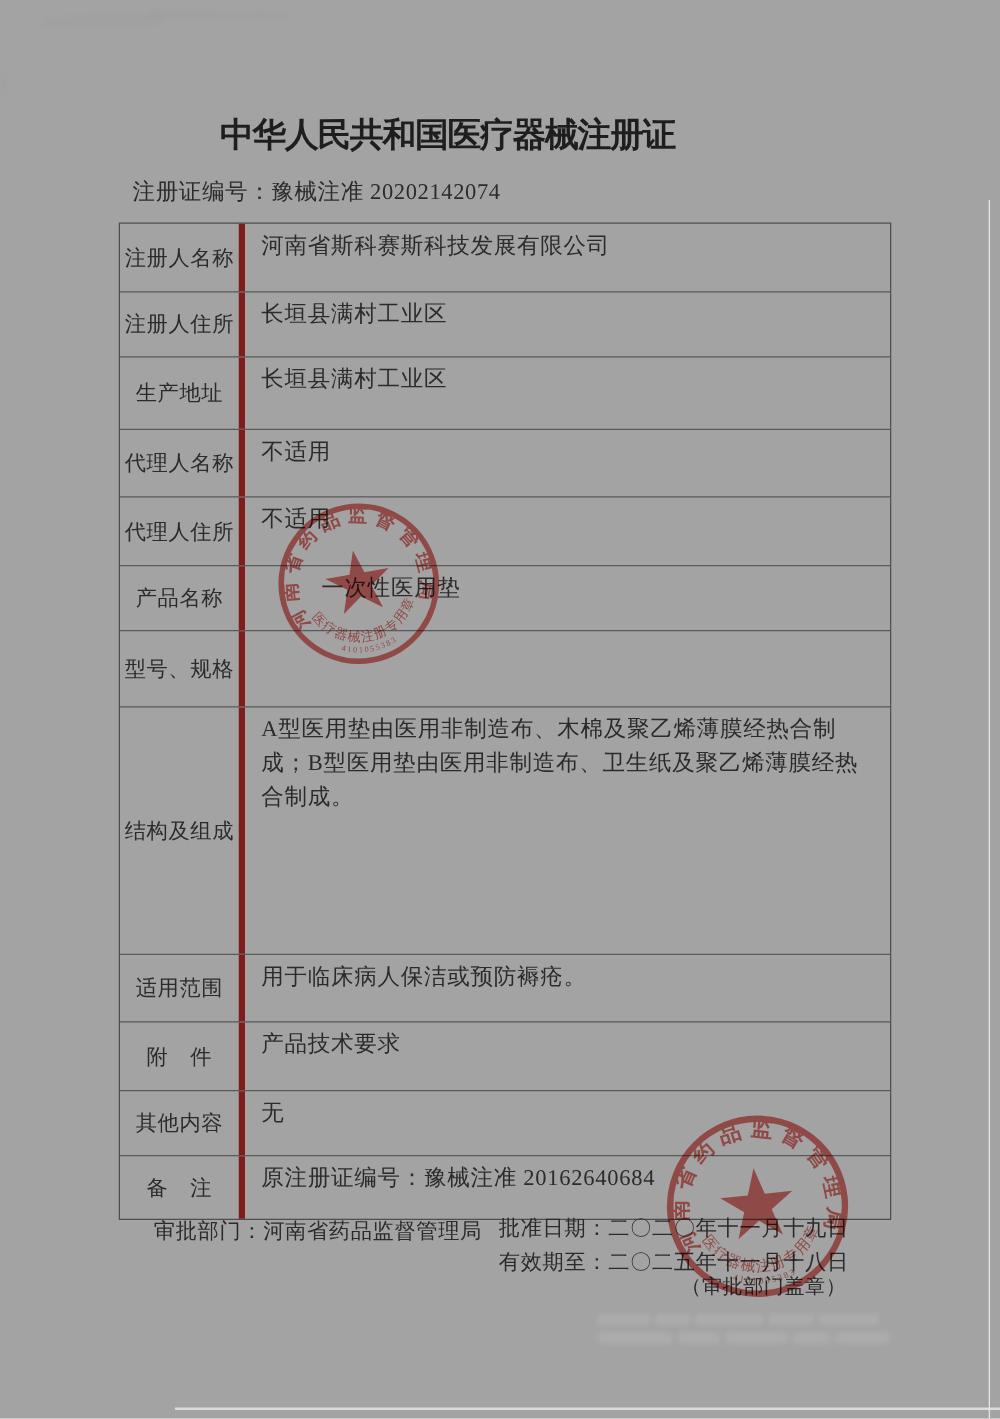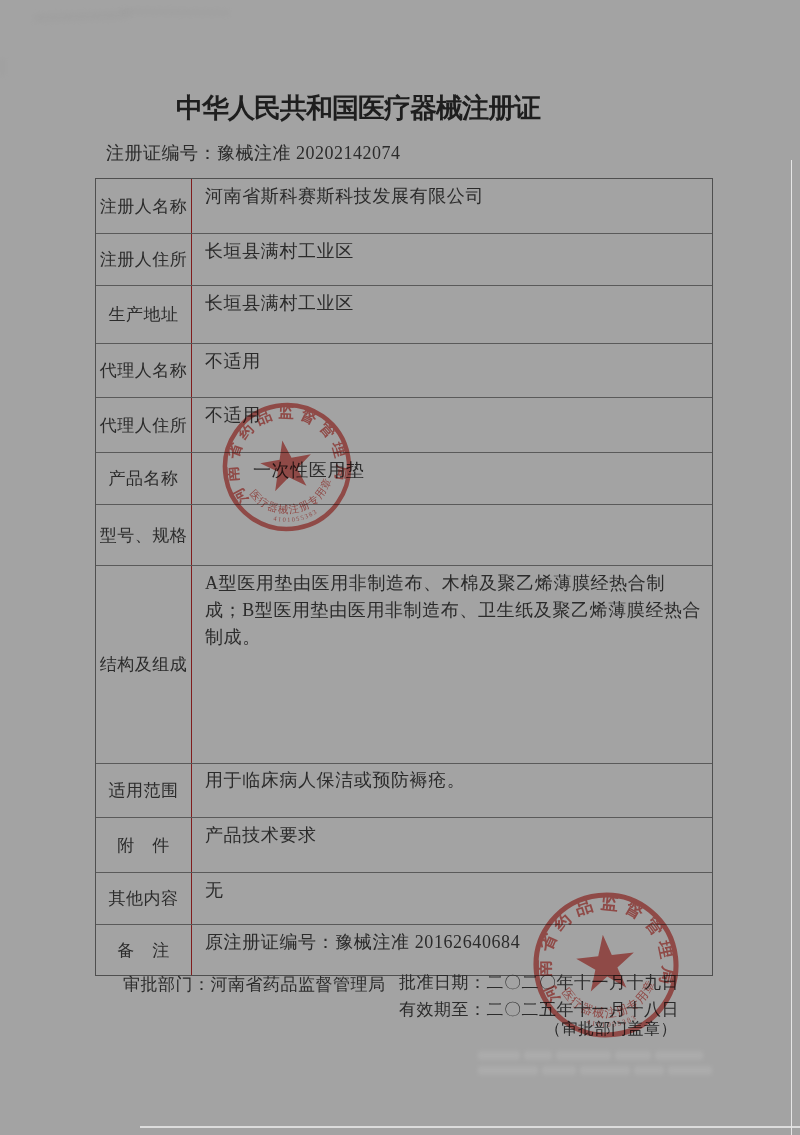--- a/index.html
+++ b/index.html
@@ -20,21 +20,21 @@
     font-size:18px;letter-spacing:.5px;white-space:nowrap;
   }
   
   .ctable{
     position:absolute;top:178px;left:95px;width:618px;
     border:1px solid #4f4f4f;box-sizing:border-box;
   }
   .trow{display:flex;border-top:1px solid #5a5a5a;}
   .trow:first-child{border-top:none;}
   .tlabel{
-    width:95px;flex:0 0 95px;border-right:1px solid #7f1d1d;
+    width:95px;flex:0 0 95px;border-right:5px solid #7f1d1d;
     display:flex;align-items:center;justify-content:center;
     font-size:17px;letter-spacing:.5px;text-align:center;
   }
   .tvalue{
     flex:1;display:flex;
     padding:4px 10px 4px 13px;font-size:18px;letter-spacing:.6px;
     line-height:27px;
   }
   
   .foot{position:absolute;font-size:17px;letter-spacing:.5px;white-space:nowrap;}
@@ -113,21 +113,21 @@
       </div>
       <div class="trow" style="height: 60px;">
         <div class="tlabel">型号、规格</div>
       </div>
       <div class="trow" style="height: 197px;">
         <div class="tlabel">结构及组成</div>
         <div class="tvalue">
           <span>A型医用垫由医用非制造布、木棉及聚乙烯薄膜经热合制成；B型医用垫由医用非制造布、卫生纸及聚乙烯薄膜经热合制成。</span>
         </div>
       </div>
-      <div class="trow" style="height: 53px; font-family: Liberation Mono, monospace;">
+      <div class="trow" style="height: 53px;">
         <div class="tlabel">适用范围</div>
         <div class="tvalue">
           <span>用于临床病人保洁或预防褥疮。</span>
         </div>
       </div>
       <div class="trow" style="height: 54px;">
         <div class="tlabel">附　件</div>
         <div class="tvalue">
           <span>产品技术要求</span>
         </div>

